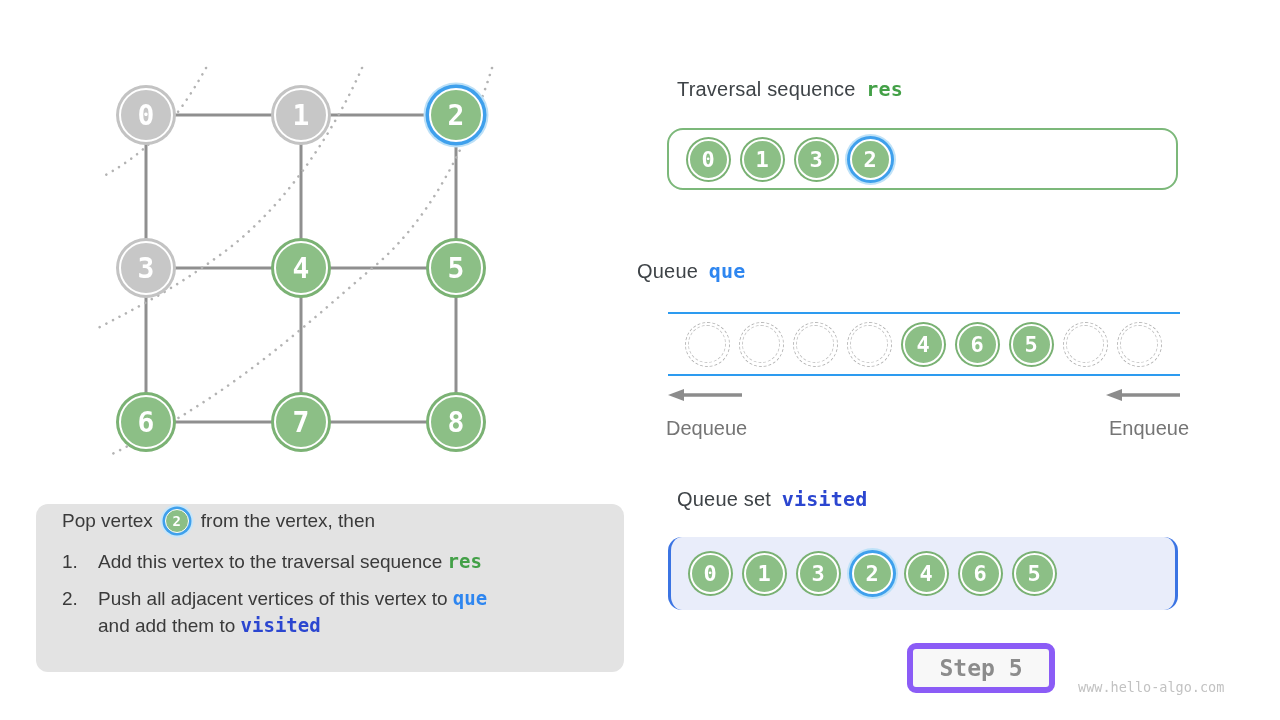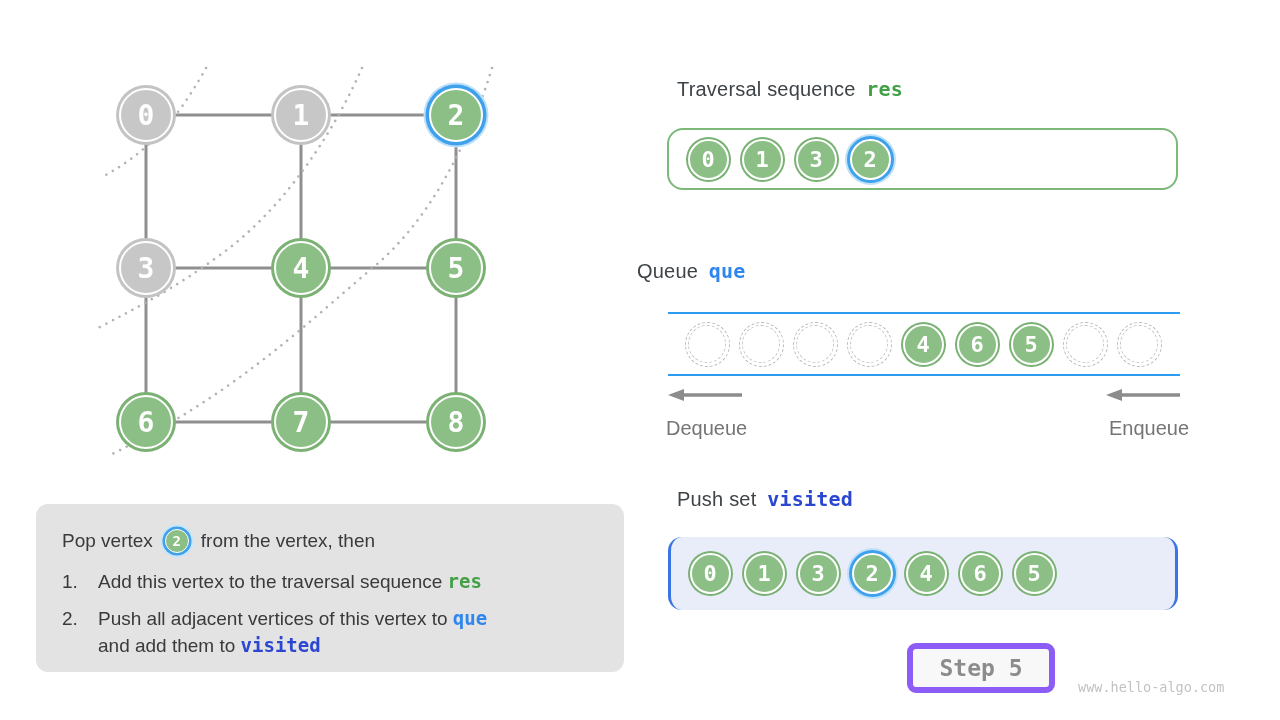--- a/index.html
+++ b/index.html
@@ -57,21 +57,21 @@
   
   .node{position:absolute;width:50px;height:50px;margin-left:-27px;margin-top:-27px;border-radius:50%;
         border:2px solid #fff;display:flex;align-items:center;justify-content:center;color:#fff;
         font-family:"DejaVu Sans Mono",monospace;font-weight:bold;font-size:28px;box-sizing:content-box;}
   .node.gray{background:#C7C7C7;box-shadow:0 0 0 3px #C3C3C3;}
   .node.visited{background:#8CBF86;box-shadow:0 0 0 3px #7BB274;}
   .node.current{background:#8CBF86;box-shadow:0 0 0 3.5px #3FA0EC,0 0 0 5.5px #BCE0F7;}
 
   
   .expl{position:absolute;left:36px;top:504px;width:588px;height:168px;background:#E3E3E3;
-        border-radius:12px;box-sizing:border-box;padding:20px 26px 16px 26px;color:#3A3A3A;font-size:19px;}
+        border-radius:12px;box-sizing:border-box;padding:0 26px 16px 26px;color:#3A3A3A;font-size:19px;}
   .expl-line1{display:flex;align-items:center;gap:9px;height:34px;}
   .chip-inline{width:22px;height:22px;font-size:14px;border-width:1.5px;margin:0 3px;
                box-shadow:0 0 0 2.5px #3FA0EC,0 0 0 4.5px #C9E6F9;}
   .expl-row{display:flex;margin-top:10px;line-height:27px;}
   .expl-num{width:36px;flex:none;}
   .expl-text{flex:1;}
   .expl-text .wrap2{display:block;}
 </style>
 </head>
 <body>
@@ -156,21 +156,21 @@
     <polygon points="0,8 16,2 16,14" fill="#8C8C8C"></polygon>
   </svg>
   <svg class="arrow enq-arrow" width="76" height="16">
     <line x1="74" y1="8" x2="14" y2="8" stroke="#8C8C8C" stroke-width="3.5"></line>
     <polygon points="0,8 16,2 16,14" fill="#8C8C8C"></polygon>
   </svg>
   <div class="qlabel deq-label">Dequeue</div>
   <div class="qlabel enq-label">Enqueue</div>
 
   <div class="sec-title t3">
-    <span>Push set</span>
+    <span>Queue set</span>
     <span class="code indigo">visited</span>
   </div>
   <div class="visited-box" id="visited-box">
       <div class="chip">0</div>
       <div class="chip">1</div>
       <div class="chip">3</div>
       <div class="chip hl">2</div>
       <div class="chip">4</div>
       <div class="chip">6</div>
       <div class="chip">5</div>

